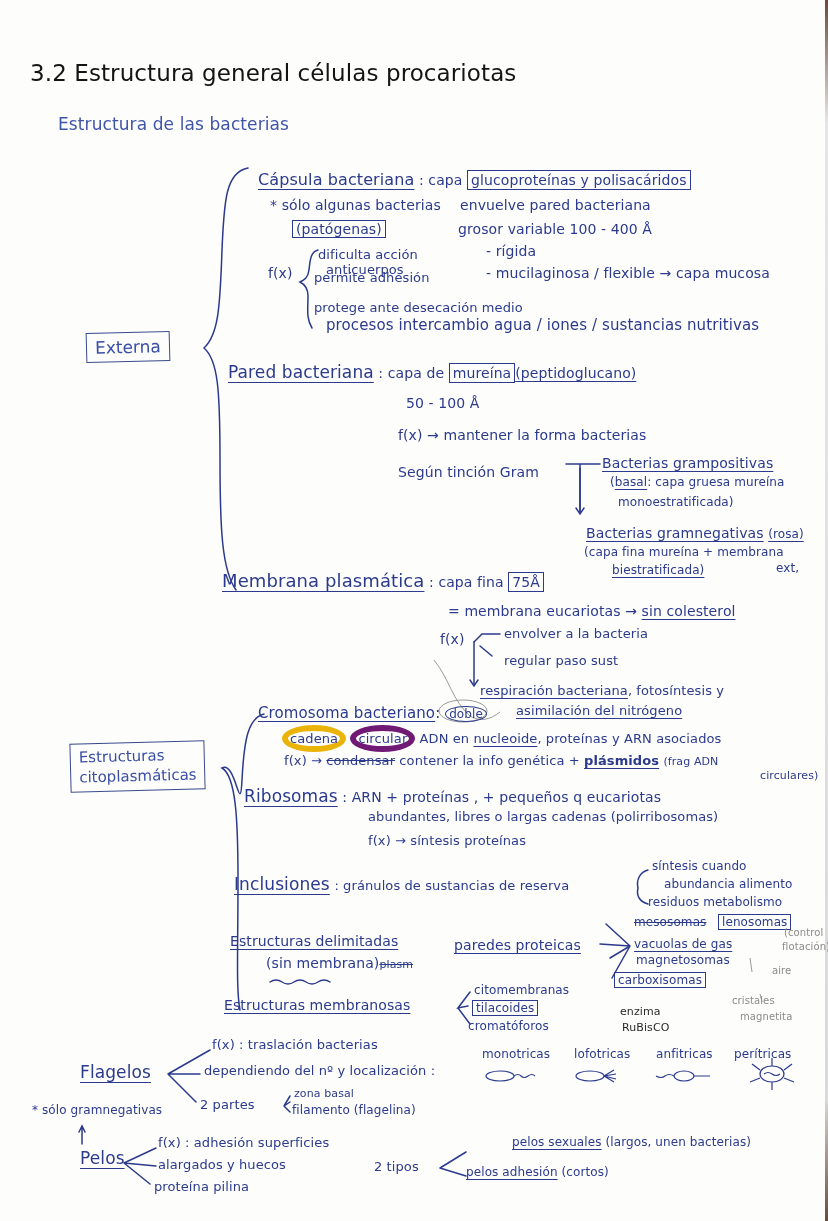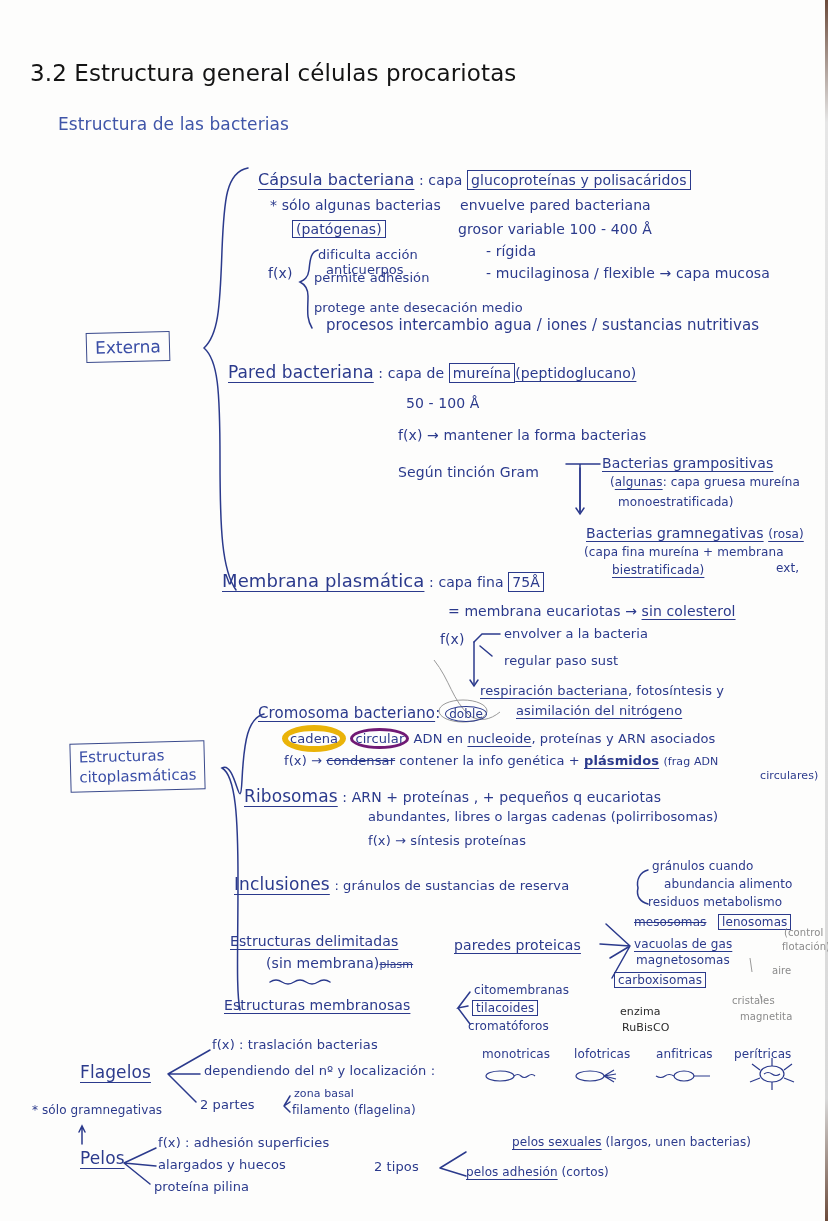--- a/index.html
+++ b/index.html
@@ -109,21 +109,21 @@
   <span class="head">Pared bacteriana</span>
   <span>: capa de</span>
   <span class="box">mureína</span><span class="u">(peptidoglucano)</span>
 </div>
 <div class="t" style="left:406px;top:396px;">50 - 100 Å</div>
 <div class="t" style="left:398px;top:428px;">f(x) → mantener la forma bacterias</div>
 <div class="t" style="left:398px;top:441px;margin-top:24px;">Según tinción Gram</div>
 <div class="t" style="left:602px;top:456px;">
   <span class="u">Bacterias grampositivas</span>
 </div>
-<div class="t" style="left:610px;top:476px;font-size:12px;">(<span class="u">algunas</span><span>: capa gruesa mureína</span></div>
+<div class="t" style="left:610px;top:476px;font-size:12px;">(<span class="u">basal</span><span>: capa gruesa mureína</span></div>
 <div class="t" style="left:618px;top:496px;font-size:12px;">monoestratificada)</div>
 <div class="t" style="left:586px;top:526px;">
   <span class="u">Bacterias gramnegativas</span>
   <span class="u" style="font-size:12px">(rosa)</span>
 </div>
 <div class="t" style="left:584px;top:546px;font-size:12px;">(capa fina mureína + membrana</div>
 <div class="t u" style="left:612px;top:564px;font-size:12px;">biestratificada)</div>
 <div class="t" style="left:776px;top:562px;font-size:12px;">ext,</div>
 
 <div class="t" style="left:222px;top:572px;">
@@ -146,41 +146,41 @@
   <div>Estructuras</div>
   <div>citoplasmáticas</div>
 </div>
 
 <div class="t" style="left:258px;top:706px;font-size:15px;">
   <span class="u">Cromosoma bacteriano</span><span>:</span>
   <span style="border:1px solid #2b3a8c;border-radius:50%;padding:0 3px;font-size:12px">doble</span>
 </div>
 <div class="t" style="left:282px;top:732px;font-size:13px;">
   <span style="border:6px solid #eab308;border-radius:50%;padding:0 2px">cadena</span>
-  <span style="border:3px solid #701a75;border-radius:50%;padding:0 2px">circular</span>
+  <span style="border:6px solid #701a75;border-radius:50%;padding:0 2px">circular</span>
   <span>ADN en </span><span class="u">nucleoide</span><span>, proteínas y ARN asociados</span>
 </div>
 <div class="t" style="left:284px;top:754px;font-size:13px;">
   <span>f(x) → </span><span class="strike">condensar</span><span> contener la info genética + </span><span class="u" style="font-weight:bold">plásmidos</span>
   <span style="font-size:11px">(frag ADN</span>
 </div>
 <div class="t" style="left:760px;top:770px;font-size:11px;">circulares)</div>
 
 <div class="t" style="left:244px;top:788px;font-size:14px;">
   <span class="head">Ribosomas</span>
   <span>: ARN + proteínas , + pequeños q eucariotas</span>
 </div>
 <div class="t" style="left:368px;top:810px;font-size:13px;">abundantes, libres o largas cadenas (polirribosomas)</div>
 <div class="t" style="left:368px;top:834px;font-size:13px;">f(x) → síntesis proteínas</div>
 
 <div class="t" style="left:234px;top:876px;font-size:14px;">
   <span class="head">Inclusiones</span>
   <span style="font-size:13px">: gránulos de sustancias de reserva</span>
 </div>
-<div class="t" style="left:652px;top:860px;font-size:12px;">gránulos cuando</div>
+<div class="t" style="left:652px;top:860px;font-size:12px;">síntesis cuando</div>
 <div class="t" style="left:664px;top:878px;font-size:12px;">abundancia alimento</div>
 <div class="t" style="left:648px;top:896px;font-size:12px;">residuos metabolismo</div>
 
 <div class="t u" style="left:230px;top:934px;font-size:14px;">Estructuras delimitadas</div>
 <div class="t" style="left:266px;top:956px;font-size:14px;">
   <span>(sin membrana)</span><span class="strike" style="font-size:11px">plasm</span>
 </div>
 <div class="t u" style="left:454px;top:938px;font-size:14px;">paredes proteicas</div>
 <div class="t strike" style="left:634px;top:916px;font-size:12px;">mesosomas</div>
 <div class="t box" style="left:718px;top:914px;font-size:12px;">lenosomas</div>

